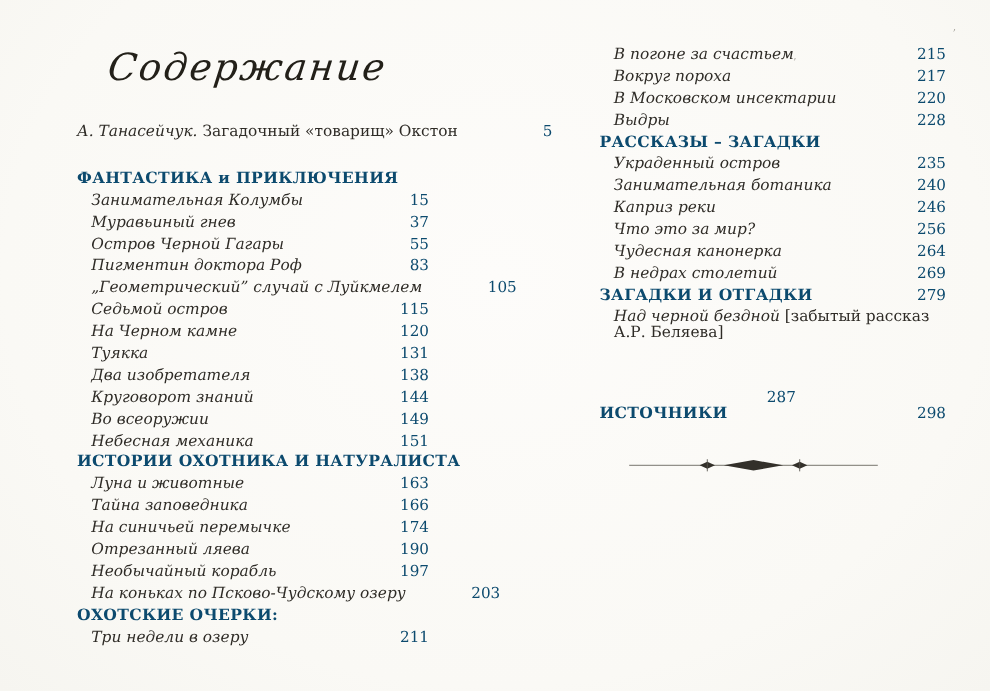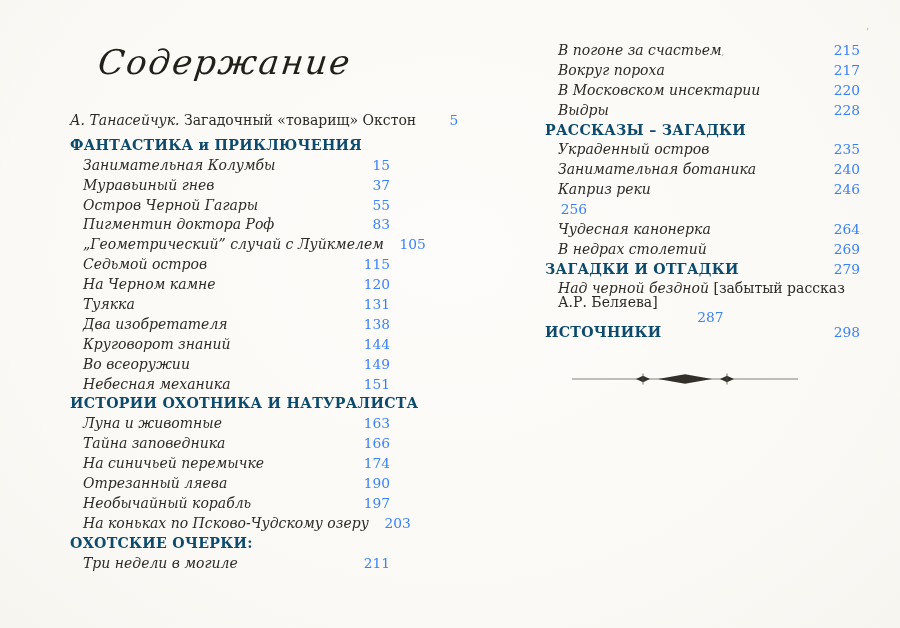--- a/index.html
+++ b/index.html
@@ -27,20 +27,21 @@
     text-align: center;
     margin: 42px 20px 30px 10px;
     transform: skewX(-7deg);
     color: #232019;
   }
   .rows { display: block; }
   .row {
     display: flex;
     align-items: baseline;
     height: 19.9px;
+    gap: 44px;
   }
   .cell-title {
     flex: 1 1 auto;
     font-size: 14px;
     white-space: nowrap;
     color: #2e2b26;
   }
   .row-entry .cell-title {
     padding-left: 13px;
     font-style: italic;
@@ -55,24 +56,24 @@
   }
   .row-intro .cell-title { padding-left: 0; font-style: normal; }
   .row-intro .intro-author { font-style: italic; }
   .cell-page {
     flex: 0 0 auto;
     min-width: 34px;
     margin-left: 8px;
     text-align: right;
     font-size: 13.8px;
     font-style: normal;
-    color: #3b82f6;
+    color: #0c4a6e;
   }
   
-  .page-left .rows > .row-section:nth-child(2) { margin-top: 5px; }
+  .page-left .rows > .row-section:nth-child(2) { margin-top: 22px; }
   
   .row-mixed {
     height: auto;
     align-items: center;
     flex-direction: column;
   }
   .row-mixed .cell-title {
     white-space: normal;
     line-height: 14.5px;
     font-style: normal;
@@ -178,21 +179,21 @@
         <span class="cell-page">197</span>
       </div>
       <div class="row row-entry">
         <span class="cell-title">На коньках по Псково-Чудскому озеру</span>
         <span class="cell-page">203</span>
       </div>
       <div class="row row-section">
         <span class="cell-title">ОХОТСКИЕ ОЧЕРКИ:</span>
       </div>
       <div class="row row-entry">
-        <span class="cell-title">Три недели в могиле</span>
+        <span class="cell-title">Три недели в озеру</span>
         <span class="cell-page">211</span>
       </div>
     </div>
 </div>
 
 <div class="page-right">
   <div class="rows" id="right-rows">
       <div class="row row-entry">
         <span class="cell-title">В погоне за счастьем</span>
         <span class="cell-page">215</span>
@@ -218,20 +219,21 @@
       </div>
       <div class="row row-entry">
         <span class="cell-title">Занимательная ботаника</span>
         <span class="cell-page">240</span>
       </div>
       <div class="row row-entry">
         <span class="cell-title">Каприз реки</span>
         <span class="cell-page">246</span>
       </div>
       <div class="row row-entry">
+        <span class="cell-title">Что это за мир?</span>
         <span class="cell-page">256</span>
       </div>
       <div class="row row-entry">
         <span class="cell-title">Чудесная канонерка</span>
         <span class="cell-page">264</span>
       </div>
       <div class="row row-entry">
         <span class="cell-title">В недрах столетий</span>
         <span class="cell-page">269</span>
       </div>

